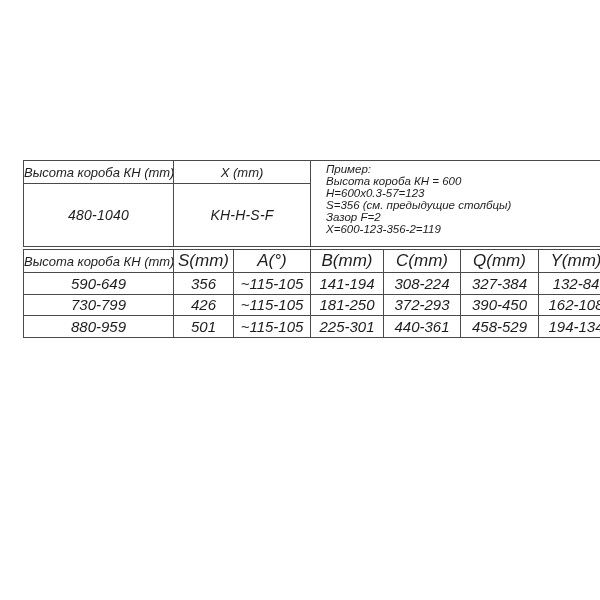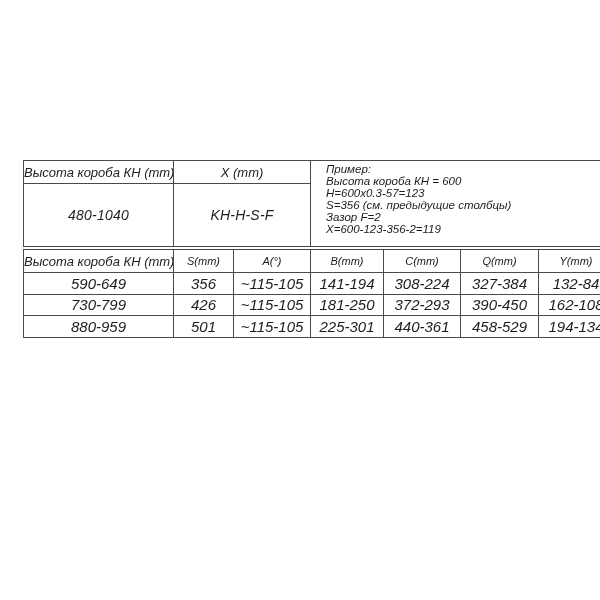--- a/index.html
+++ b/index.html
@@ -40,21 +40,21 @@
     text-align: left;
     vertical-align: middle;
     padding: 2px 4px 11px 15px;
     font-size: 11.5px;
     line-height: 12px;
     white-space: normal;
   }
   .example-line { white-space: nowrap; }
   
   .t2 { margin-top: 2px; }
-  .t2 th { height: 22px; font-size: 11px; }
+  .t2 th { height: 22px; font-size: 17px; }
   .t2 th.small { font-size: 13px; }
   .t2 td { height: 20.5px; font-size: 15px; }
 </style>
 </head>
 <body>
 
 <div class="sheet">
 
   <table class="t1">
     <colgroup>

